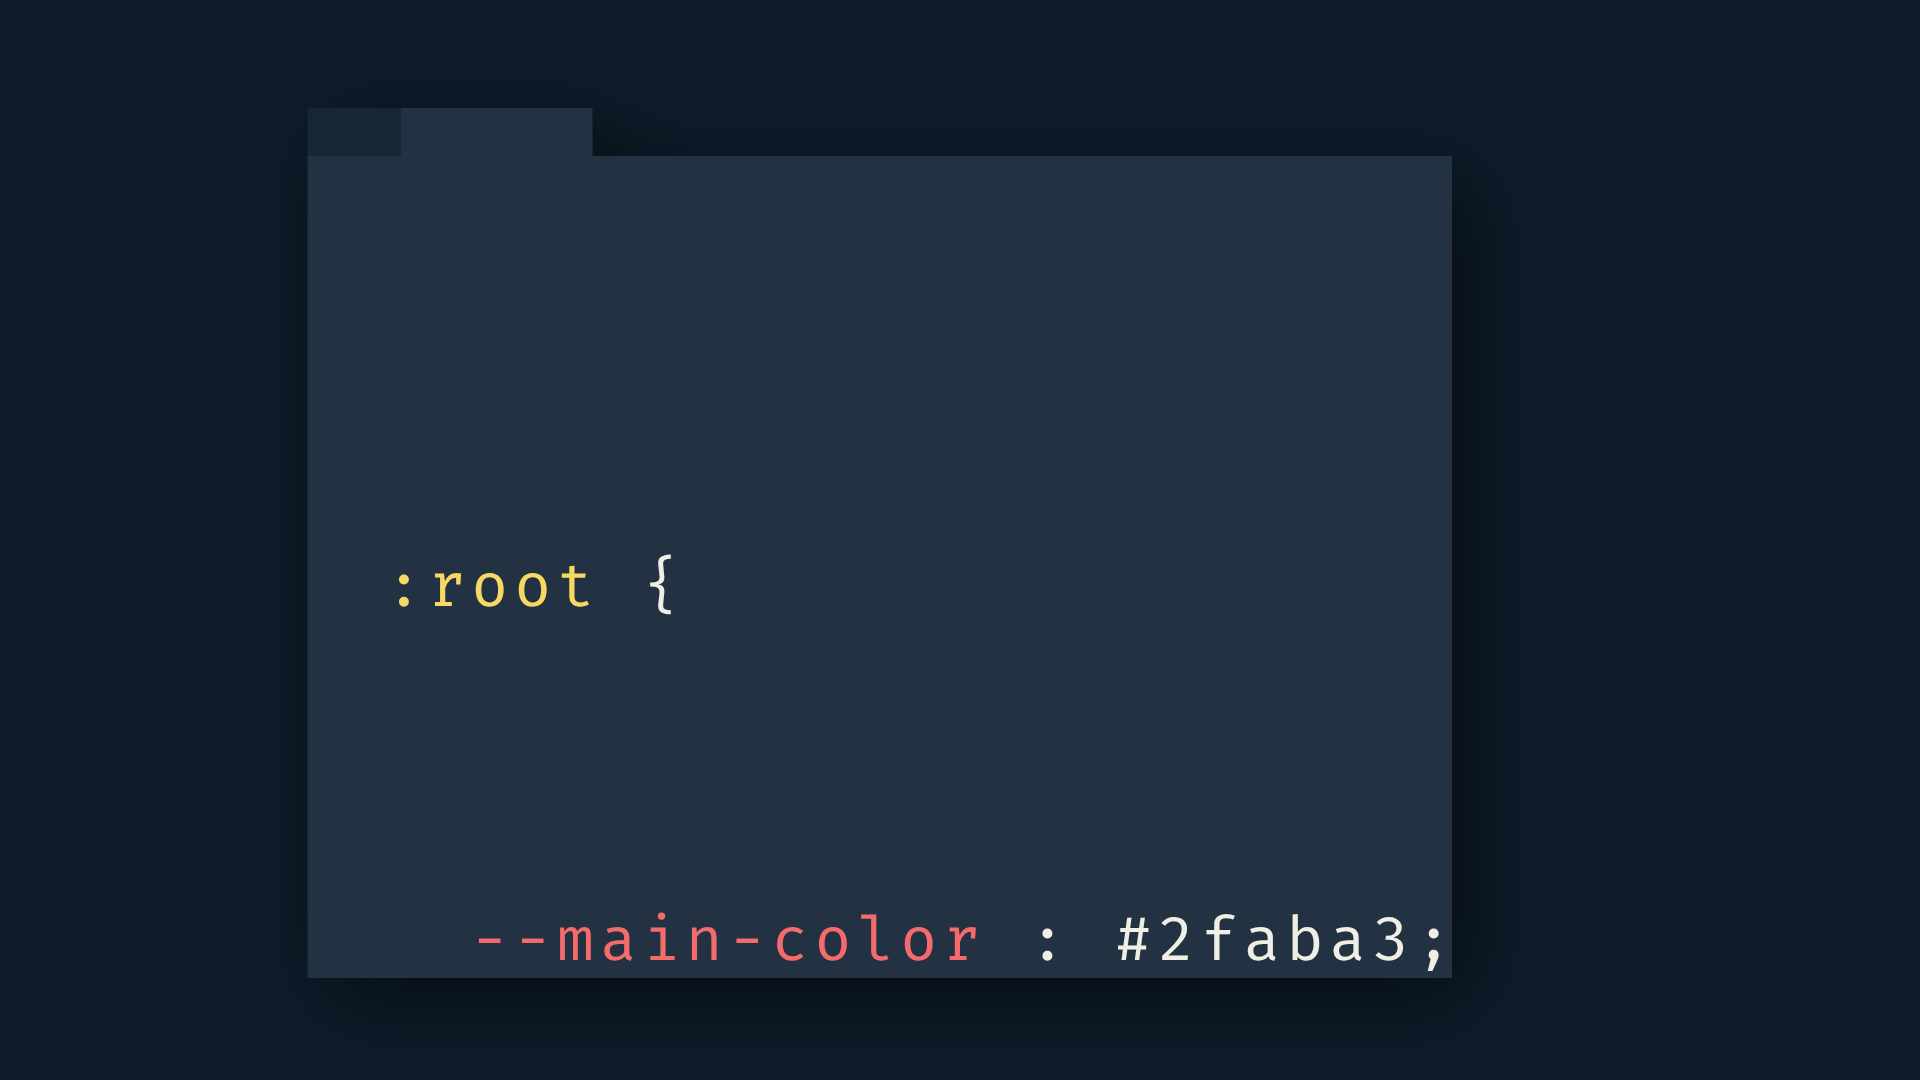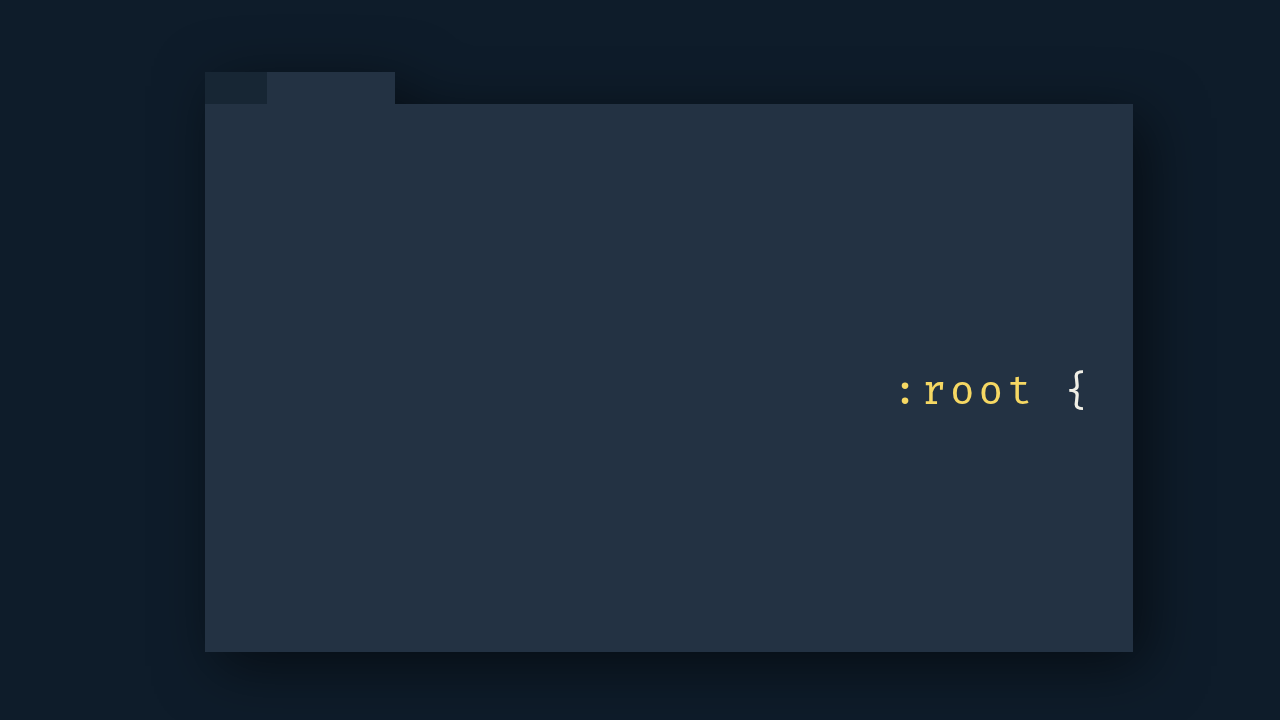--- a/index.html
+++ b/index.html
@@ -9,24 +9,23 @@
     height: 720px;
     background: #0e1c2a;
     overflow: hidden;
     font-family: "Fira Mono", "Fira Code", Consolas, Menlo, monospace;
   }
 
   .editor-window {
     position: absolute;
     left: 205px;
     top: 72px;
-    width: 928px;
+    width: 763px;
     height: 580px;
     filter: drop-shadow(12px 14px 30px rgba(0,0,0,0.55));
-    text-align: right;
   }
 
   .tab-bar {
     position: absolute;
     top: 0;
     left: 0;
     height: 32px;
     display: flex;
   }
   .tab {
@@ -80,19 +79,20 @@
   <div class="tab-bar">
     <div class="tab tab-inactive"></div>
     <div class="tab tab-active"></div>
   </div>
 
   <div class="editor-body">
     <div class="code-area">
 
       <div class="code-line"><span class="tok-selector">:root</span><span class="tok-brace"> {</span></div>
 
+      <div class="code-line"><span>  </span><span class="tok-property">--main-color</span><span class="tok-colon"> : </span><span class="tok-value">#2faba3;</span></div>
 
       
 
     </div>
   </div>
 
 </div>
 
 </body></html>

